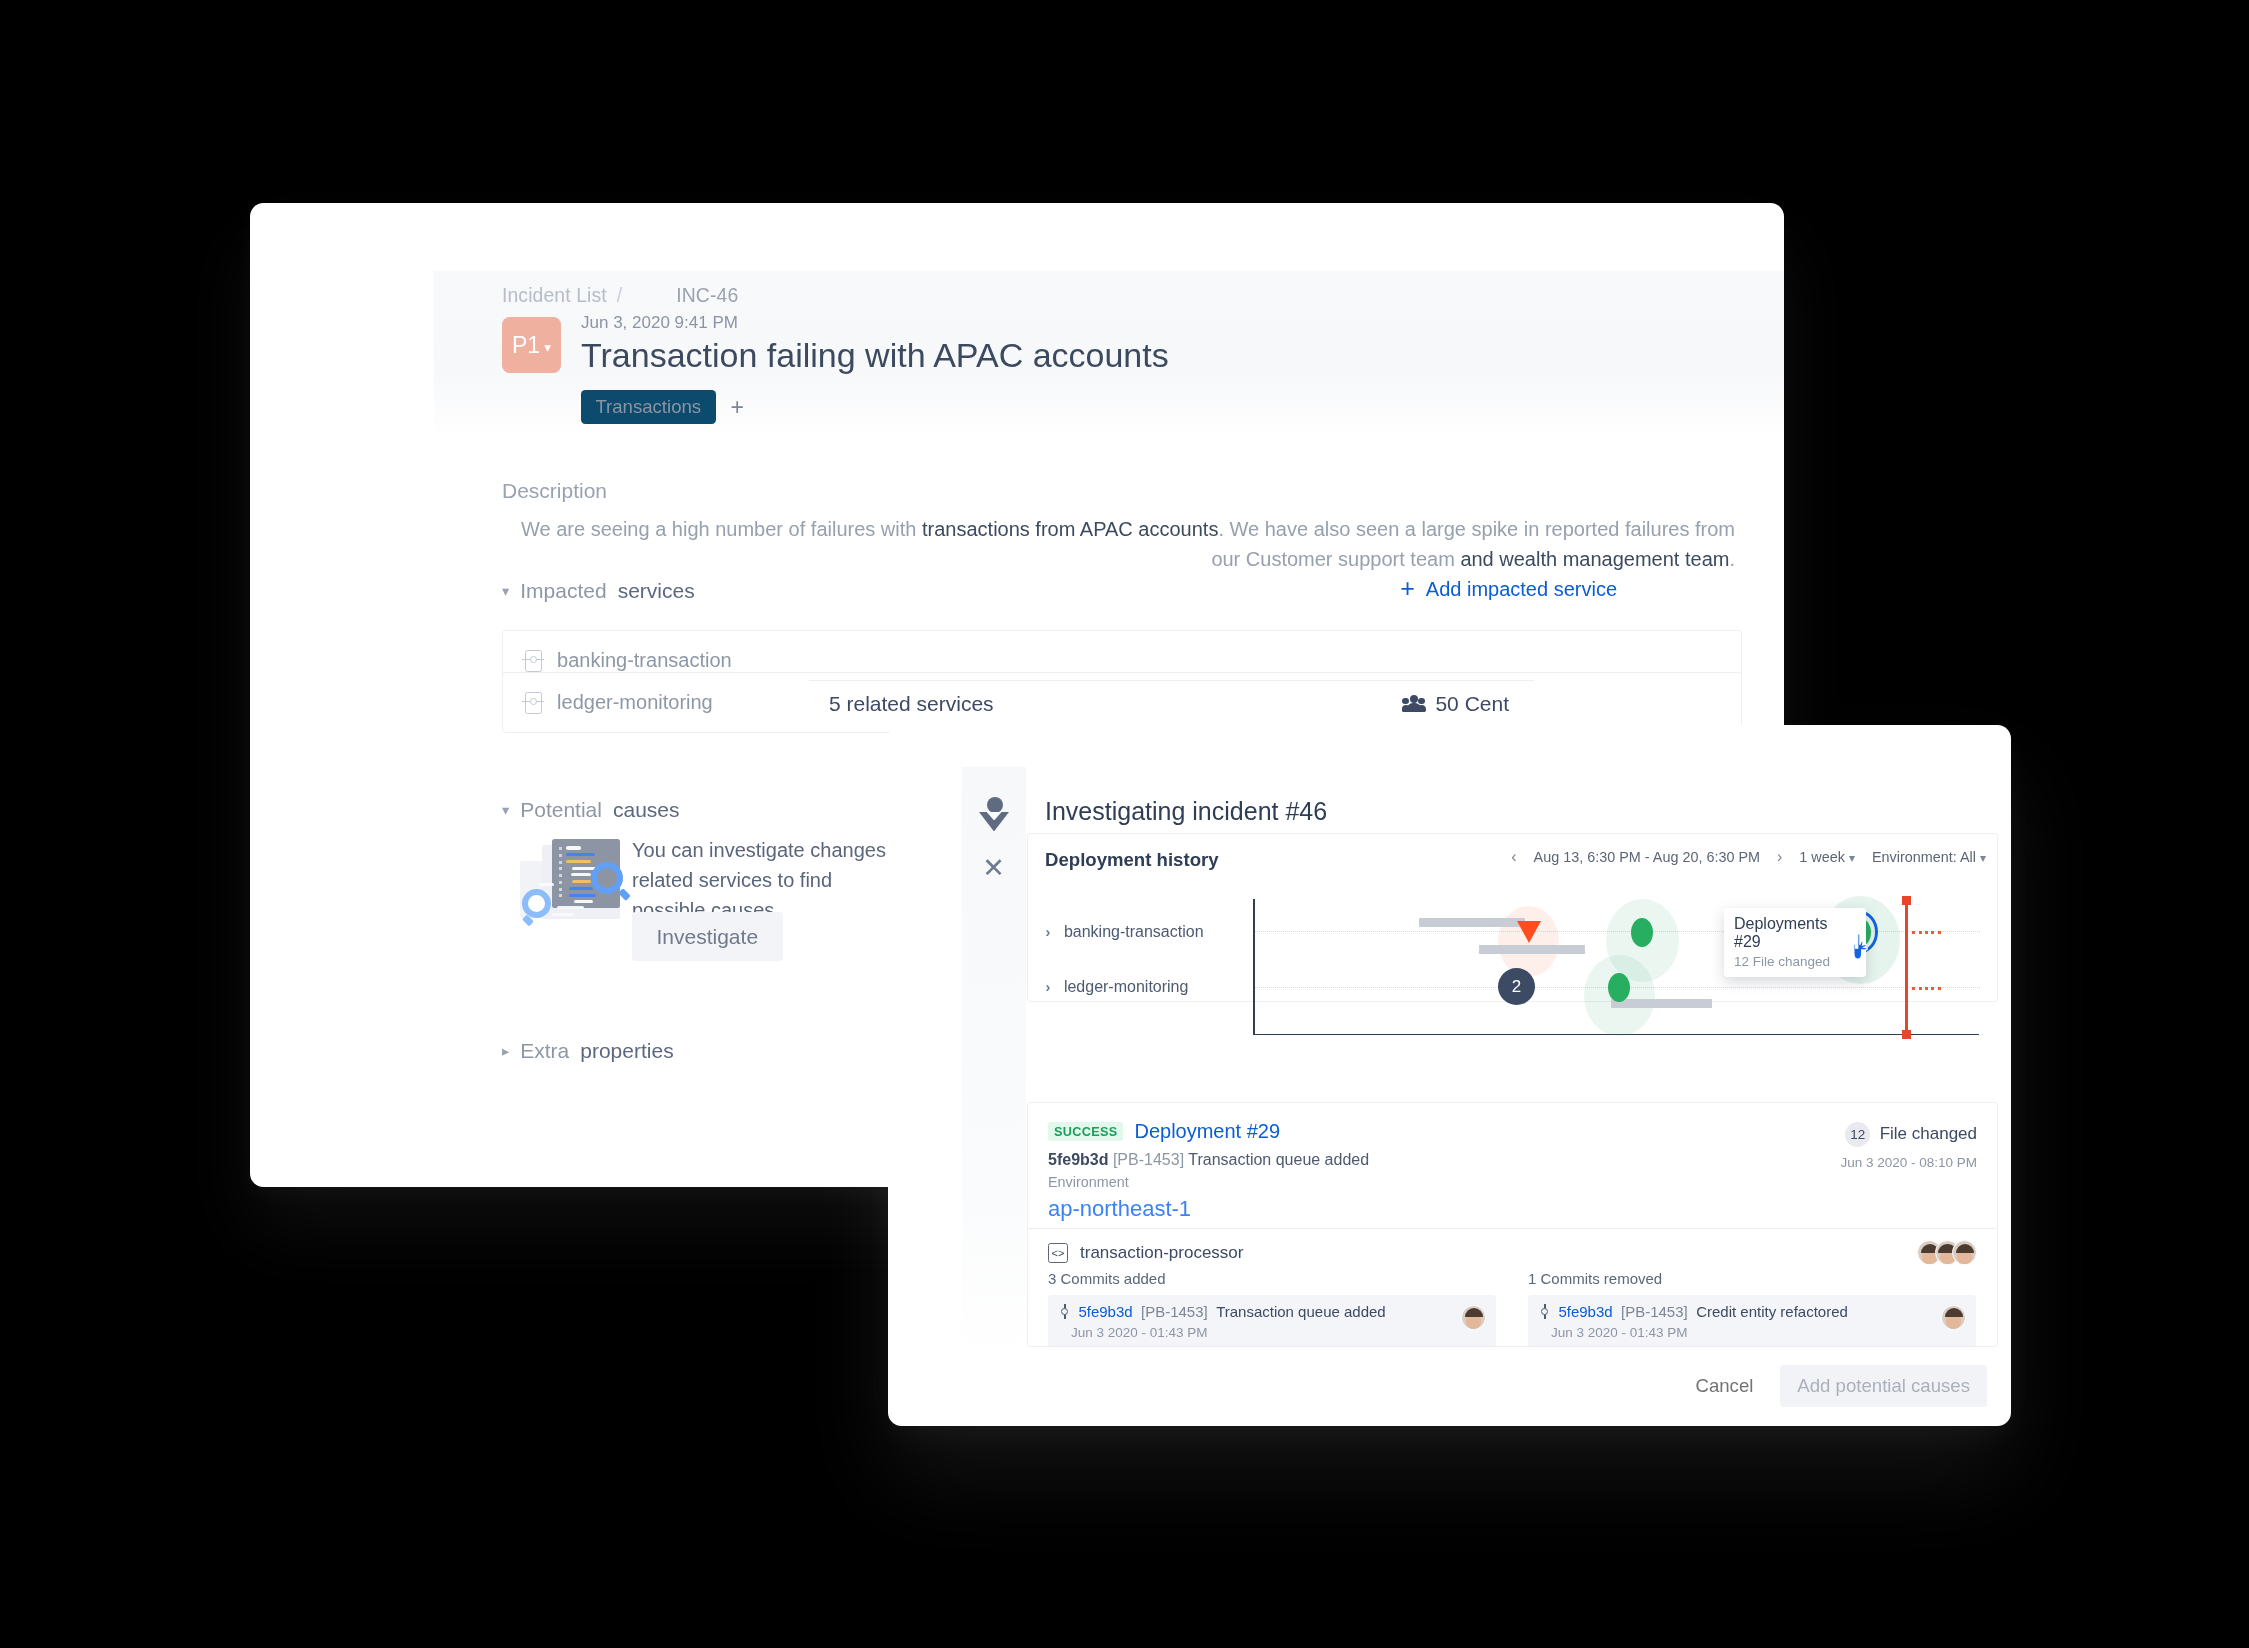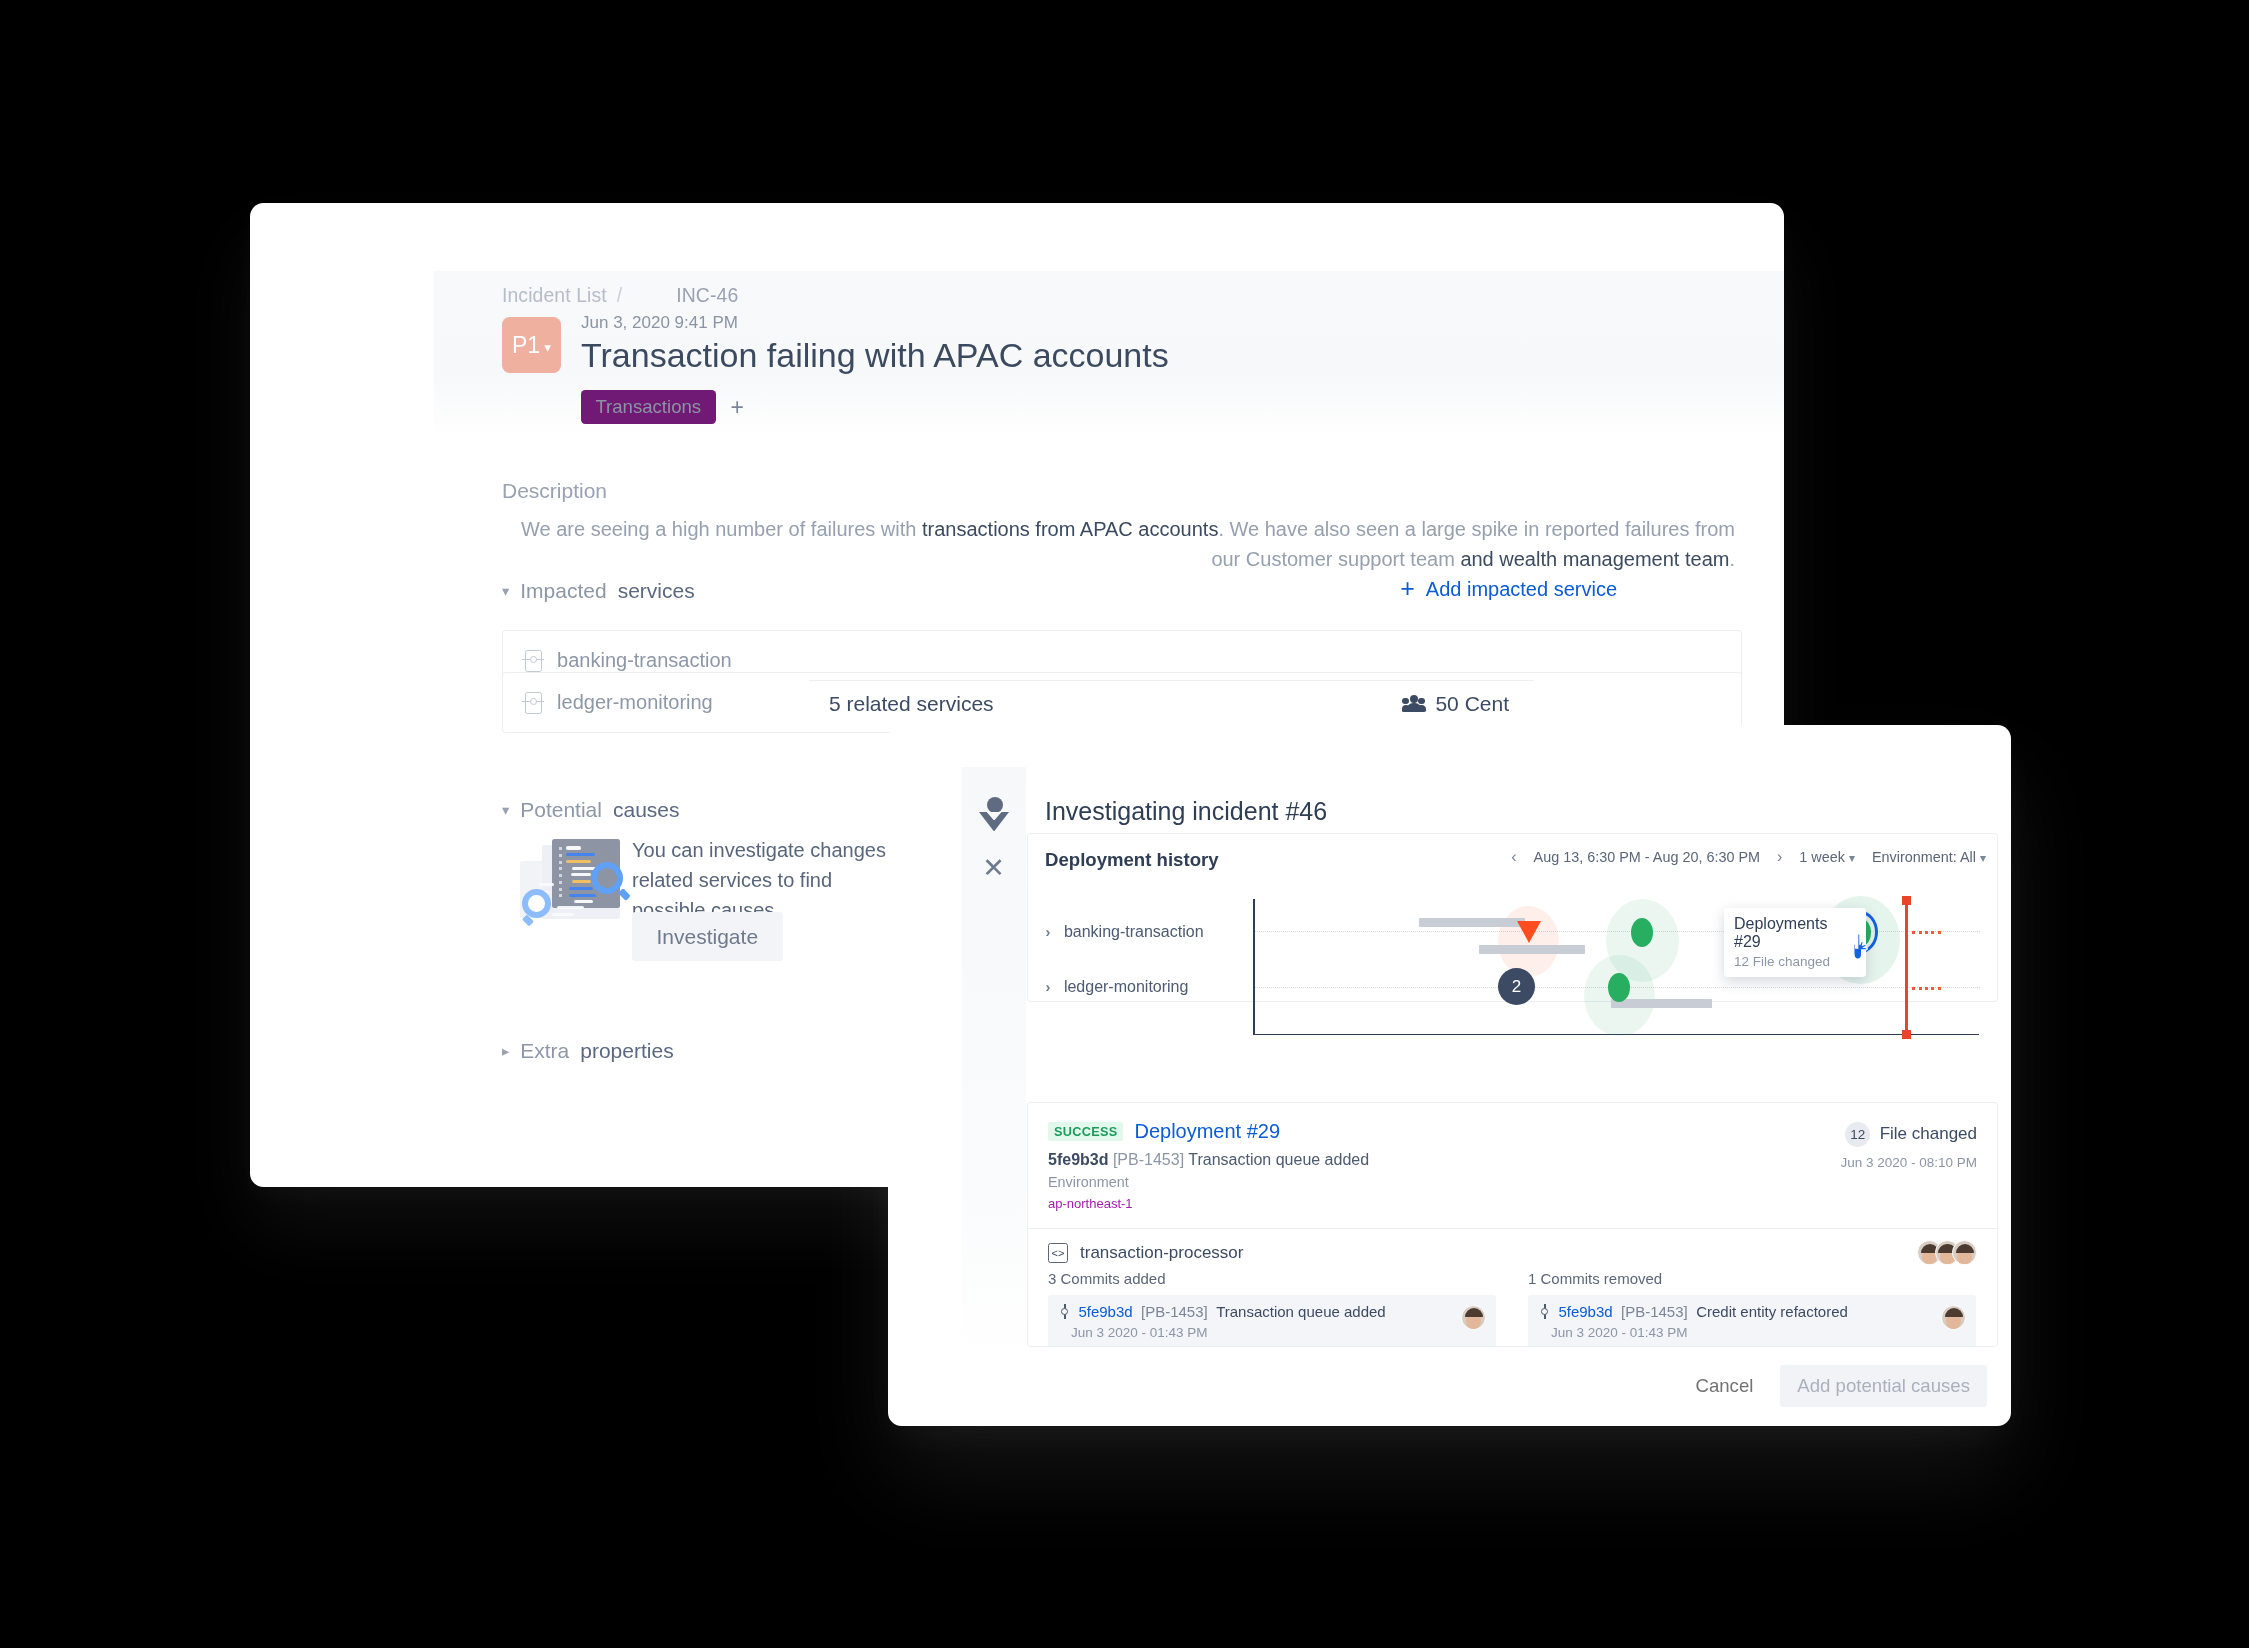--- a/index.html
+++ b/index.html
@@ -49,21 +49,21 @@
   .inc-time {
     position: absolute; left: 331px; top: 110px;
     font-size: 17px; color: #8b94a3;
   }
   .inc-title {
     position: absolute; left: 331px; top: 133px;
     font-size: 34px; color: #3c4a60; font-weight: 400; white-space: nowrap;
   }
   .tag-row { position: absolute; left: 331px; top: 187px; display: flex; align-items: center; gap: 15px; }
   .tag {
-    background: #701a75; color: #8b94a3; font-size: 18.6px;
+    background: #0c4a6e; color: #8b94a3; font-size: 18.6px;
     padding: 6px 14.4px; border-radius: 4.2px;
   }
   .tag-plus { color: #7b8596; font-size: 23px; line-height: 1; }
 
   .sec-label {
     position: absolute; font-size: 21px; color: #9aa2b1;
   }
   .desc-title { left: 252px; top: 276px; }
   .desc-body {
     position: absolute; left: 252px; top: 311px; width: 1233px;
@@ -278,21 +278,21 @@
     position: absolute; right: 20px; top: 18.6px;
     display: flex; align-items: center; gap: 9.3px; font-size: 17px; color: #3d4a63;
   }
   .fc-count {
     background: #e8eaef; color: #3d4a63; font-size: 13.5px;
     width: 25px; height: 25px; border-radius: 50%;
     display: flex; align-items: center; justify-content: center;
   }
   .dep-date { position: absolute; right: 20px; top: 52px; font-size: 13.5px; color: #8d96a6; }
   .env-label { position: absolute; left: 20px; top: 71px; font-size: 14.4px; color: #8d96a6; }
-  .env-val   { position: absolute; left: 20px; top: 93px; font-size: 13px; color: #a21caf; }
+  .env-val   { position: absolute; left: 20px; top: 93px; font-size: 22px; color: #3b82f6; }
 
   .dep-divider { position: absolute; left: 0; top: 125px; width: 100%; height: 0.8px; background: #eceef2; }
 
   .repo-row {
     position: absolute; left: 20px; top: 140px;
     display: flex; align-items: center; gap: 12px; font-size: 17px; color: #3d4a63;
   }
   .repo-ico {
     width: 20px; height: 20px; border: 1.7px solid #5b6679; border-radius: 2.5px;
     display: flex; align-items: center; justify-content: center;

